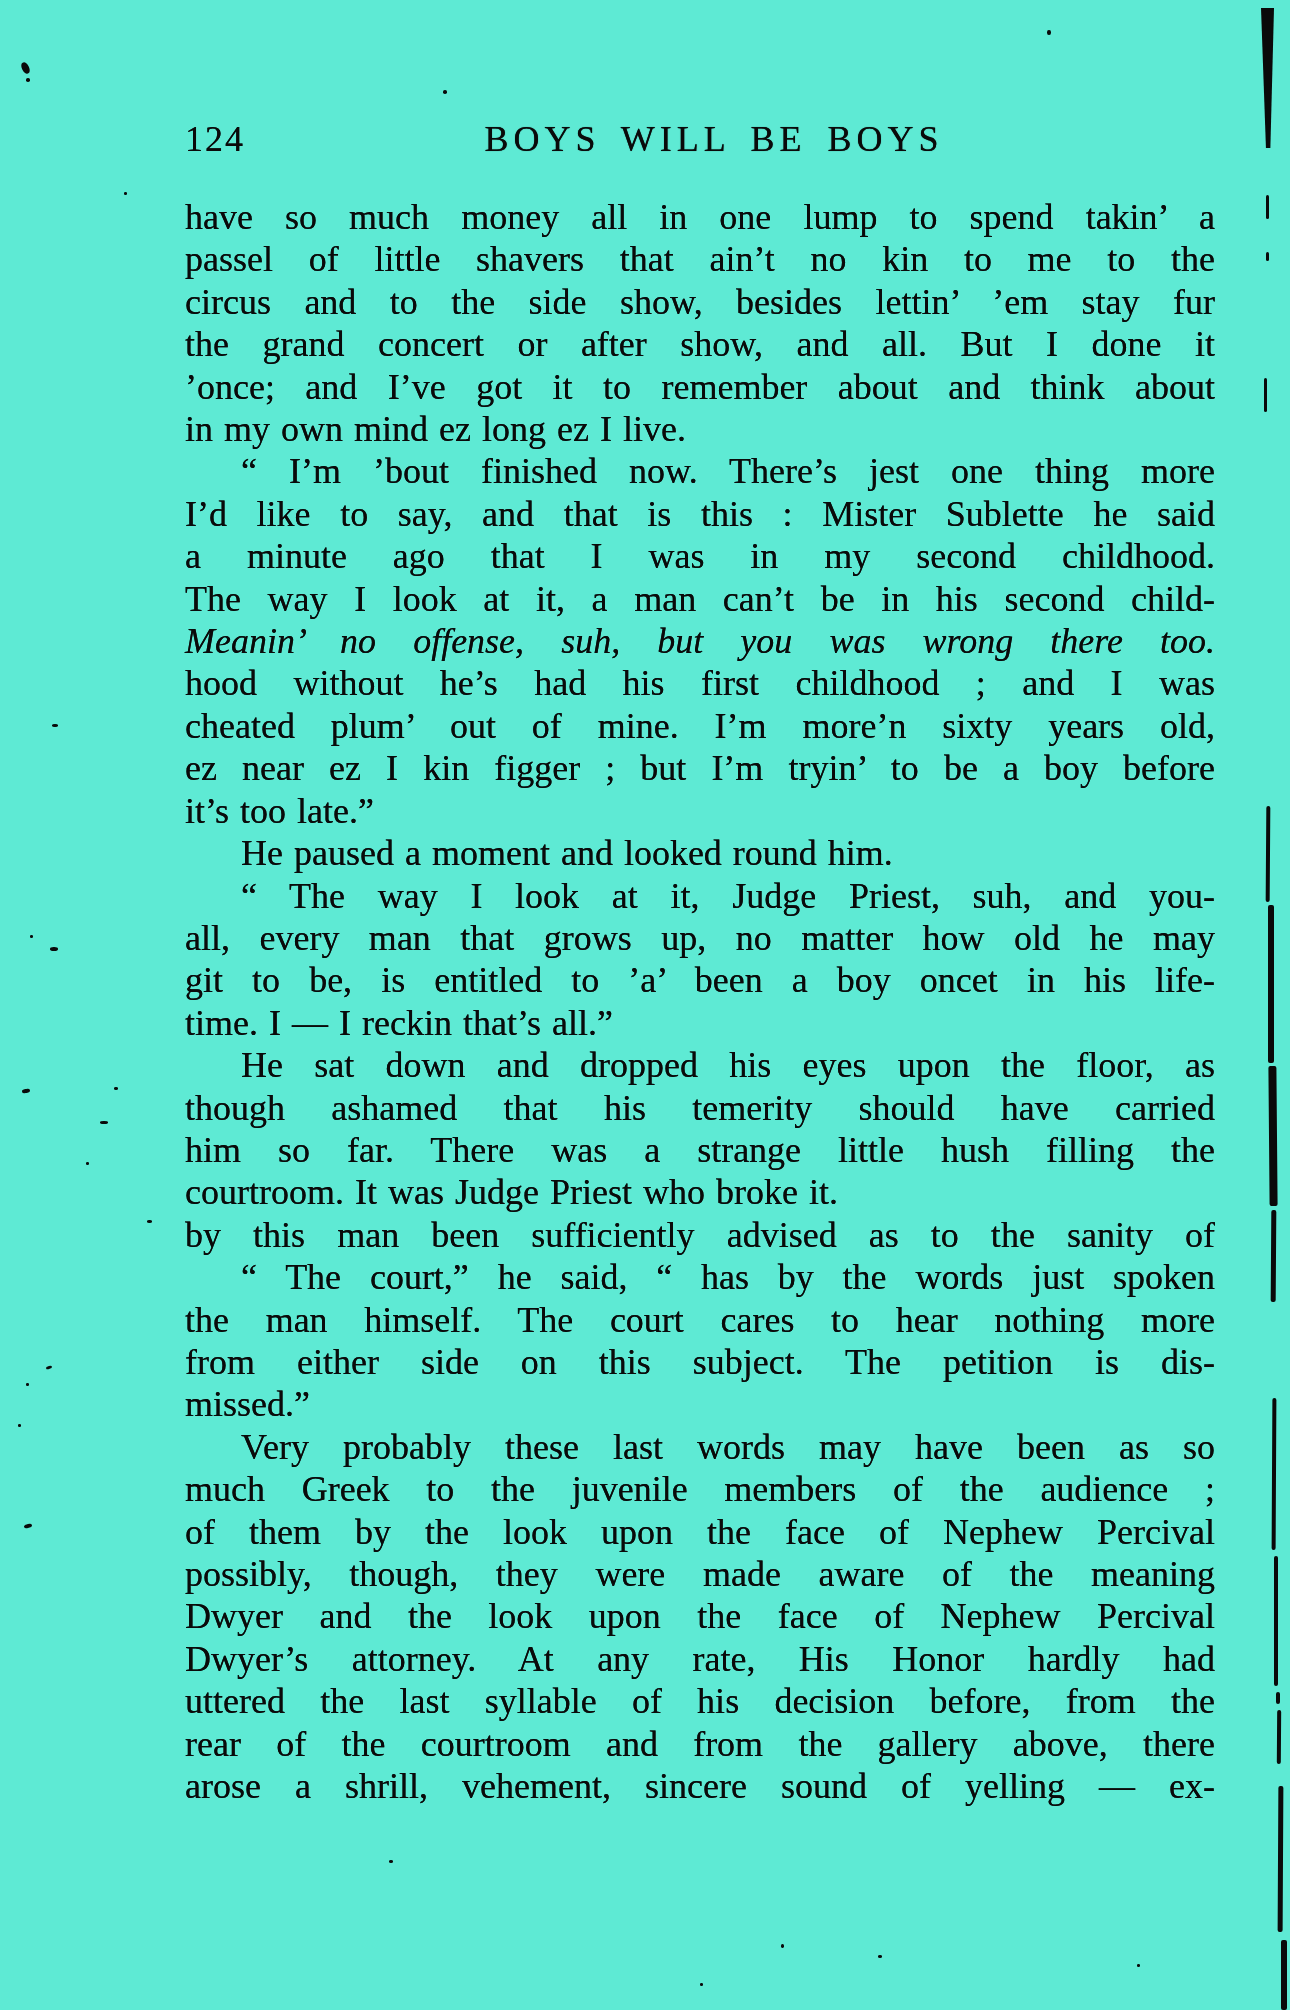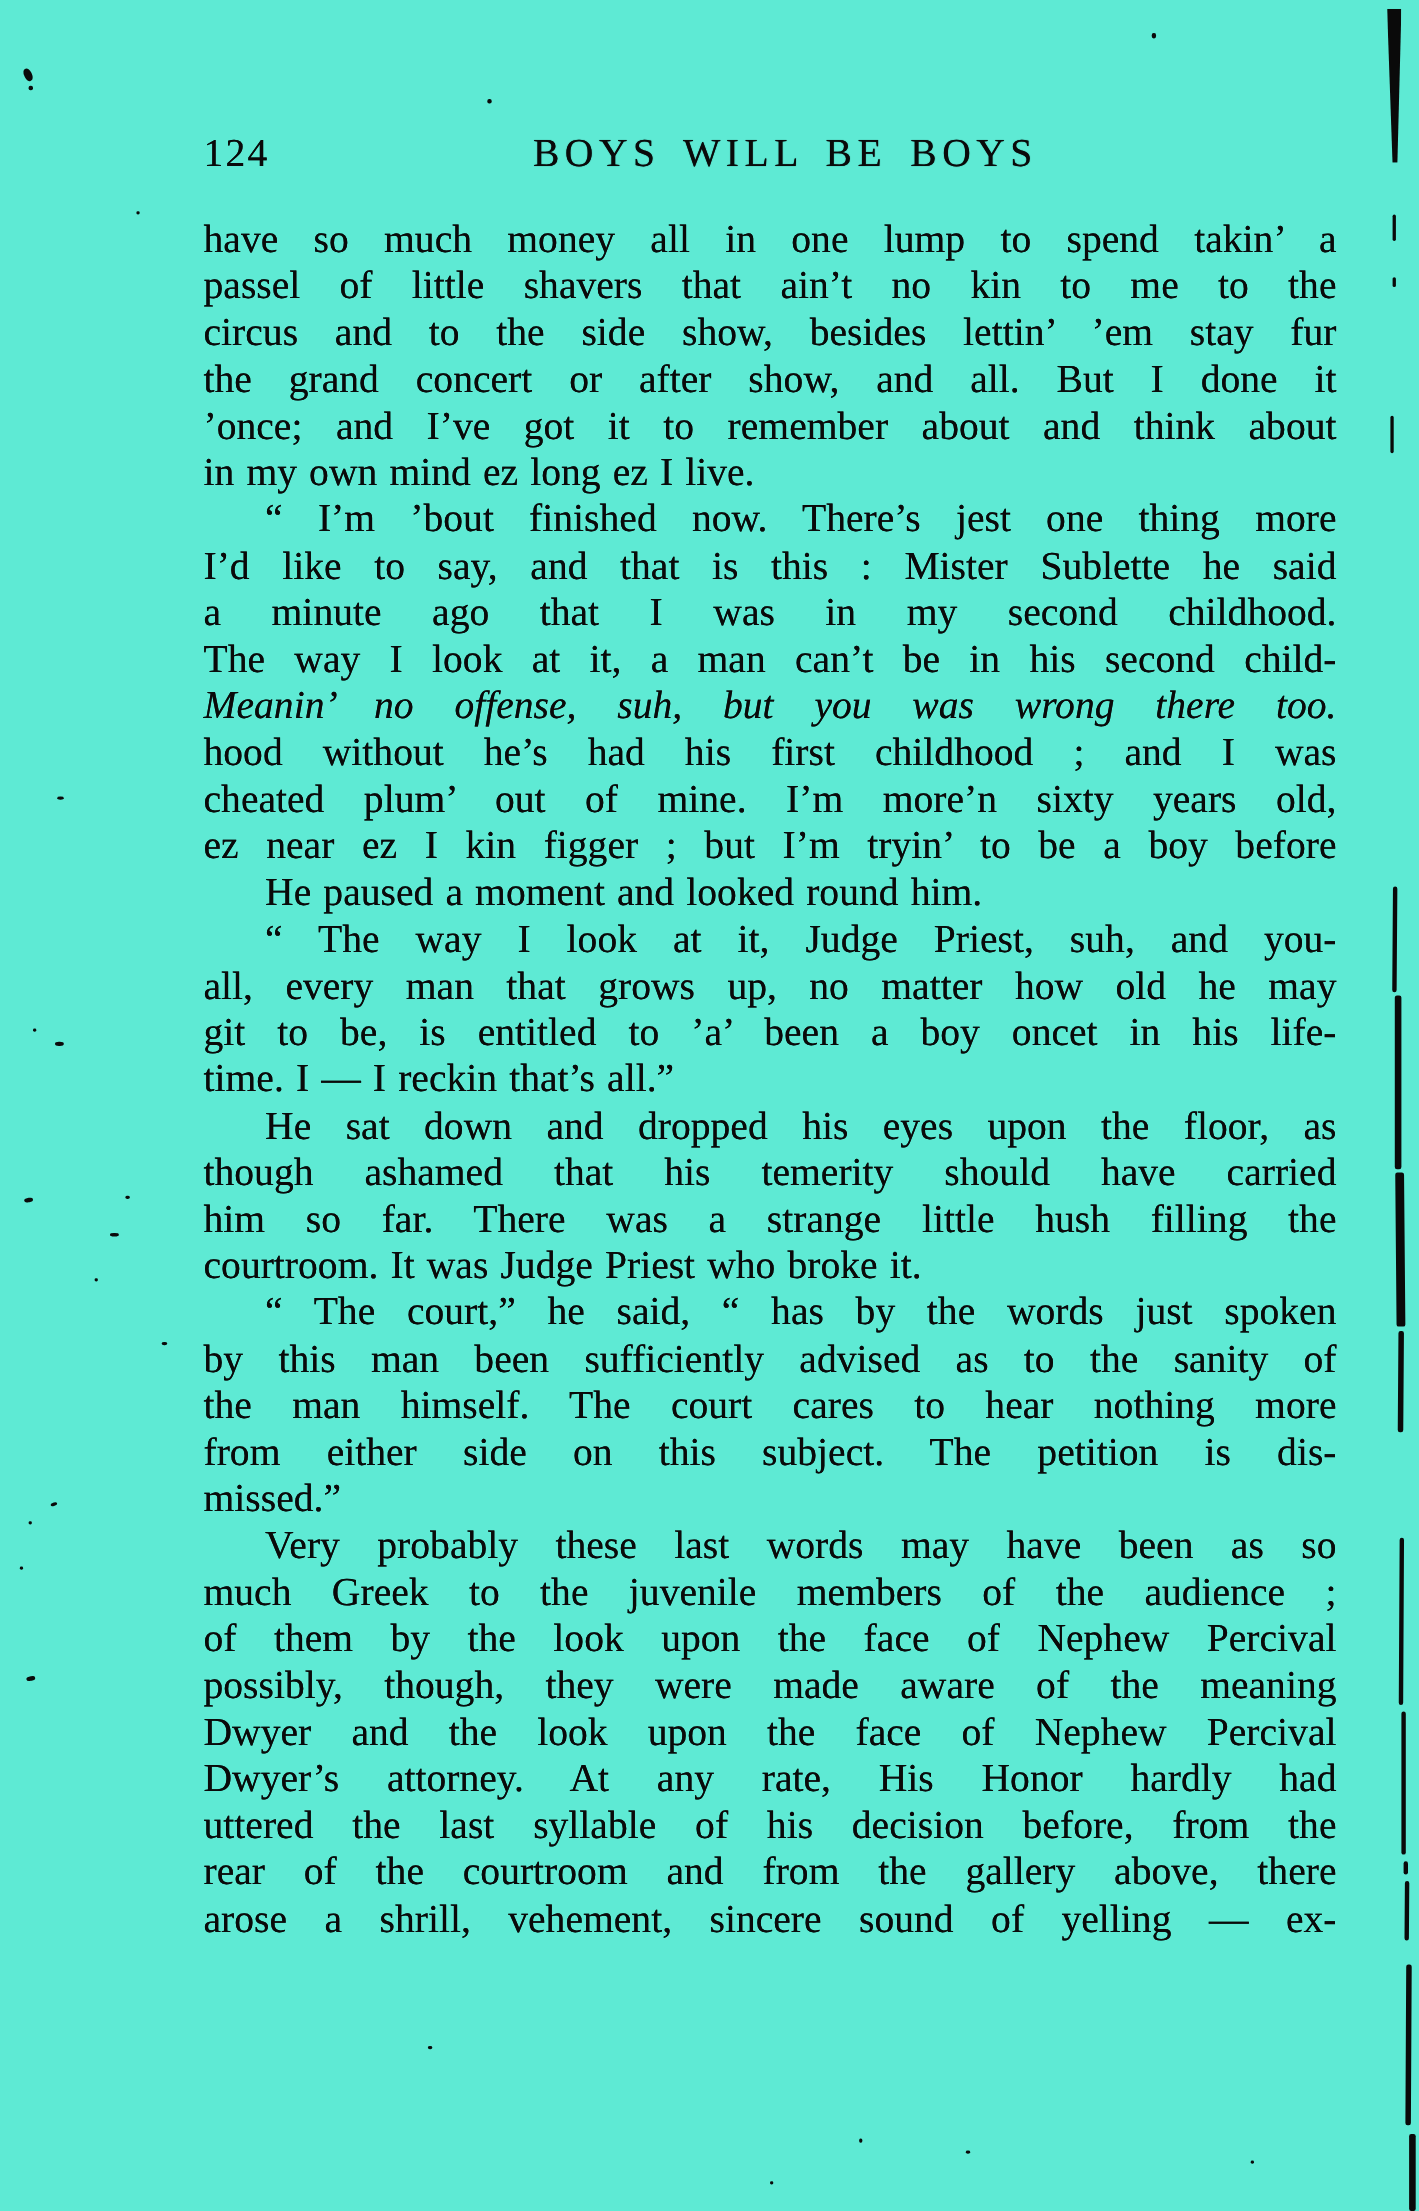--- a/index.html
+++ b/index.html
@@ -62,31 +62,32 @@
       <div class="line">’once; and I’ve got it to remember about and think about</div>
       <div class="line end">in my own mind ez long ez I live.</div>
       <div class="line indent">“ I’m ’bout finished now.  There’s jest one thing more</div>
       <div class="line">I’d like to say, and that is this :  Mister Sublette he said</div>
       <div class="line">a minute ago that I was in my second childhood.</div>
       <div class="line">The way I look at it, a man can’t be in his second child-</div>
       <div class="line italic">Meanin’ no offense, suh, but you was wrong there too.</div>
       <div class="line">hood without he’s had his first childhood ; and I was</div>
       <div class="line">cheated plum’ out of mine.  I’m more’n sixty years old,</div>
       <div class="line">ez near ez I kin figger ; but I’m tryin’ to be a boy before</div>
+      <div class="line end">it’s too late.”</div>
       <div class="line end indent">He paused a moment and looked round him.</div>
       <div class="line indent">“ The way I look at it, Judge Priest, suh, and you-</div>
       <div class="line">all, every man that grows up, no matter how old he may</div>
       <div class="line">git to be, is entitled to ’a’ been a boy oncet in his life-</div>
       <div class="line end">time.  I — I reckin that’s all.”</div>
       <div class="line indent">He sat down and dropped his eyes upon the floor, as</div>
       <div class="line">though ashamed that his temerity should have carried</div>
       <div class="line">him so far.  There was a strange little hush filling the</div>
       <div class="line end">courtroom.  It was Judge Priest who broke it.</div>
+      <div class="line">by this man been sufficiently advised as to the sanity of</div>
       <div class="line indent">“ The court,” he said, “ has by the words just spoken</div>
-      <div class="line">by this man been sufficiently advised as to the sanity of</div>
       <div class="line">the man himself.  The court cares to hear nothing more</div>
       <div class="line">from either side on this subject.  The petition is dis-</div>
       <div class="line end">missed.”</div>
       <div class="line indent">Very probably these last words may have been as so</div>
       <div class="line">much Greek to the juvenile members of the audience ;</div>
       <div class="line">of them by the look upon the face of Nephew Percival</div>
       <div class="line">possibly, though, they were made aware of the meaning</div>
       <div class="line">Dwyer and the look upon the face of Nephew Percival</div>
       <div class="line">Dwyer’s attorney.  At any rate, His Honor hardly had</div>
       <div class="line">uttered the last syllable of his decision before, from the</div>

